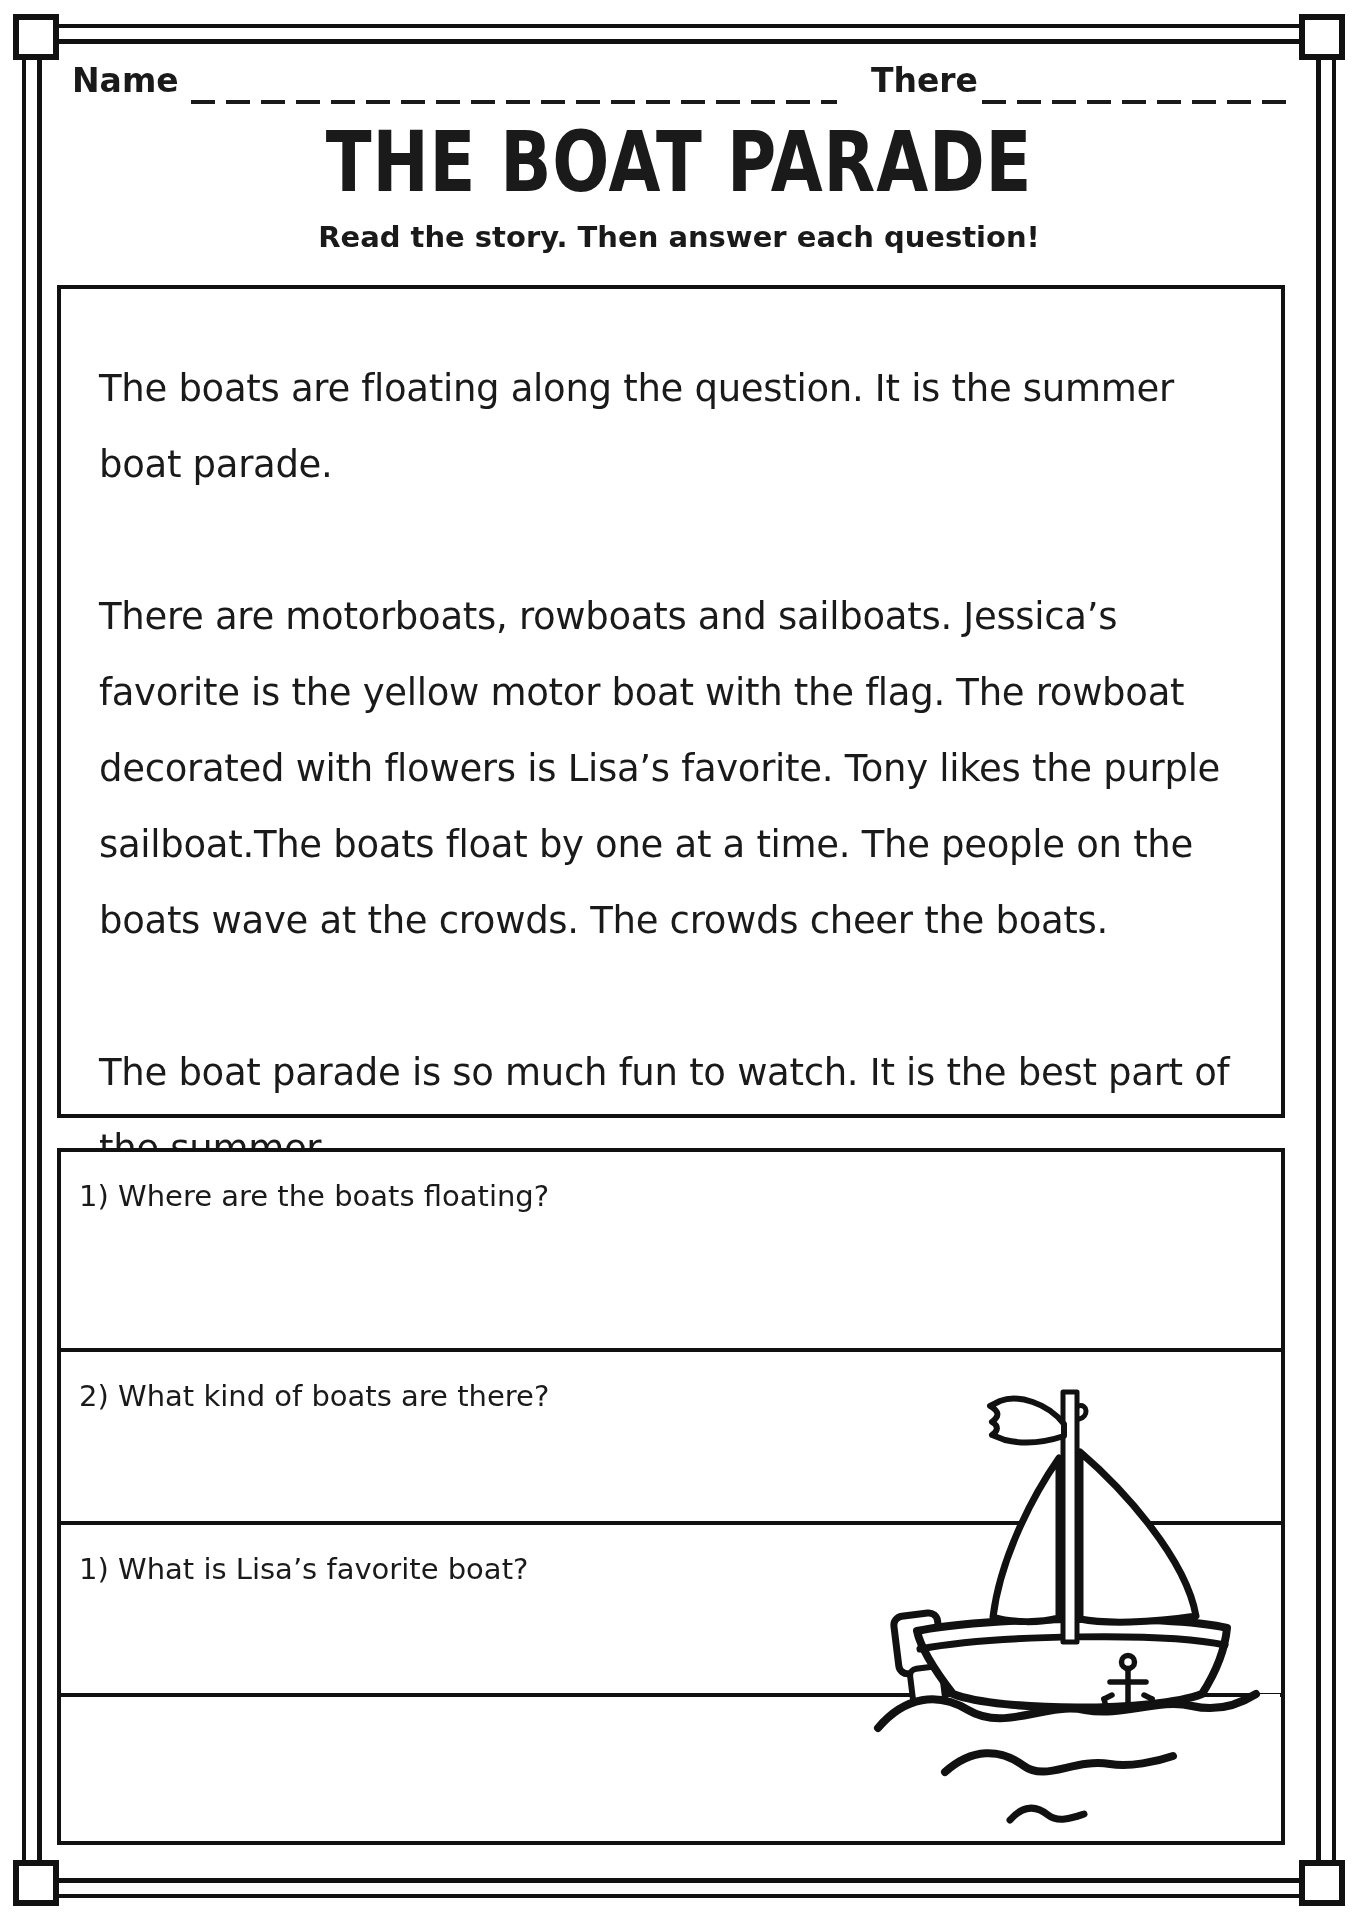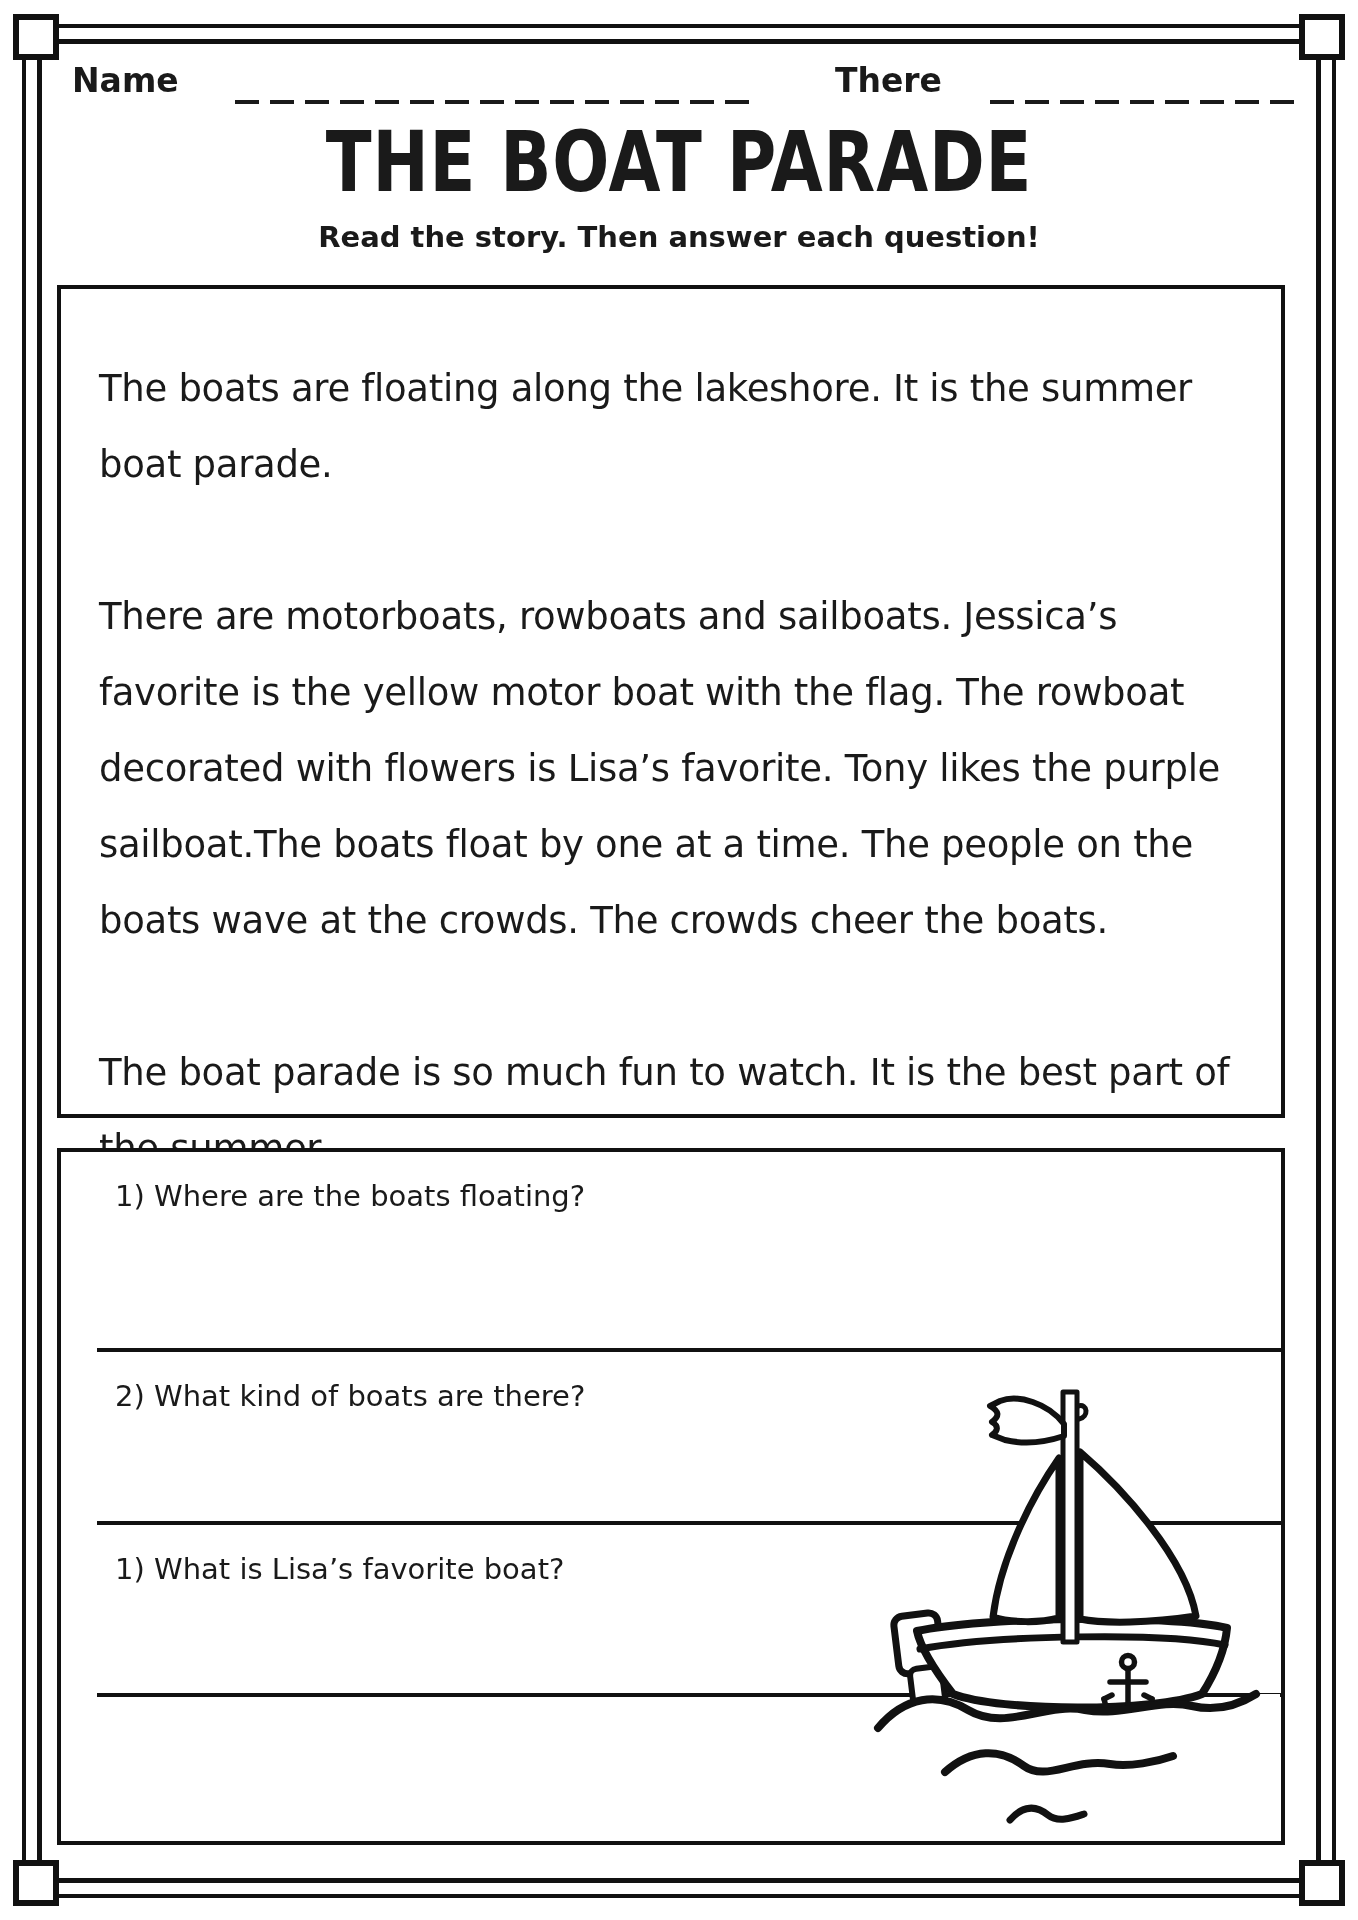--- a/index.html
+++ b/index.html
@@ -8,41 +8,41 @@
     margin:0 auto;overflow:hidden;
     font-family:"DejaVu Sans","Liberation Sans",sans-serif;color:#1a1a1a;
   }
   
   .frame-outer{position:absolute;left:22px;top:24px;right:22px;bottom:22px;border:4px solid #111;z-index:1;}
   .frame-inner{position:absolute;left:37px;top:39px;right:37px;bottom:37px;border:5px solid #111;z-index:1;}
   .corner{position:absolute;width:46px;height:46px;background:#fff;border:6px solid #111;box-sizing:border-box;z-index:2;}
   .corner.tl{left:13px;top:14px;} .corner.tr{right:13px;top:14px;}
   .corner.bl{left:13px;bottom:14px;} .corner.br{right:13px;bottom:14px;}
   
-  .name-row{position:absolute;left:72px;right:60px;top:58px;display:flex;align-items:flex-end;z-index:4;gap:44px;}
+  .name-row{position:absolute;left:72px;right:68px;top:58px;display:flex;align-items:flex-end;z-index:4;}
   .field-label{font-size:33px;font-weight:600;line-height:46px;}
   .blank{height:44px;
     background:repeating-linear-gradient(90deg,#1a1a1a 0 24px,rgba(0,0,0,0) 24px 35px) left bottom / 100% 4px no-repeat;}
   .blank.name{flex:1;margin-left:12px;margin-right:34px;}
   .blank.date{width:308px;margin-left:4px;}
   
   .title{position:absolute;left:0;right:0;top:112px;margin:0;text-align:center;
     font-size:84px;font-weight:700;letter-spacing:1px;line-height:100px;
     transform:scaleX(0.8);transform-origin:50% 50%;white-space:nowrap;z-index:4;}
   .subtitle{position:absolute;left:0;right:0;top:216px;margin:4px;text-align:center;
     font-size:29px;font-weight:600;z-index:4;}
   
   .story-box{position:absolute;left:57px;top:285px;width:1228px;height:833px;
     border:4px solid #111;box-sizing:border-box;z-index:4;background:#fff;}
   .story-box p{margin:0 0 76px 0;padding:0 38px;font-size:37px;line-height:76px;letter-spacing:-0.3px;}
   .story-box p:first-child{margin-top:62px;}
   
   .questions-box{position:absolute;left:57px;top:1148px;width:1228px;height:697px;
     border:4px solid #111;box-sizing:border-box;z-index:4;background:#fff;
-    display:grid;grid-template-rows:1fr 1fr 1fr 1fr;padding-left:36px;}
+    display:grid;grid-template-rows:1fr 1fr 1fr 1fr;}
   .q-row{position:relative;box-sizing:border-box;}
   .q-row + .q-row{border-top:4px solid #111;margin-top:24px;}
   .q-text{margin:0;padding:24px 0 0 18px;font-size:29px;line-height:40px;}
   .answer-space{position:absolute;left:0;right:0;top:64px;bottom:0;}
   
   .boat{position:absolute;left:860px;top:1378px;width:420px;height:460px;z-index:5;}
 </style>
 </head>
 <body>
 
@@ -59,21 +59,21 @@
     <span class="field-label">Name</span>
     <span class="blank name"></span>
     <span class="field-label">There</span>
     <span class="blank date"></span>
   </div>
 
   <h1 class="title">THE BOAT PARADE</h1>
   <p class="subtitle">Read the story. Then answer each question!</p>
 
   <section class="story-box">
-    <p>The boats are floating along the lakeshore. It is the summer boat parade.</p>
+    <p>The boats are floating along the question. It is the summer boat parade.</p>
     <p>There are motorboats, rowboats and sailboats. Jessica’s favorite is the yellow motor boat with the flag. The rowboat decorated with flowers is Lisa’s favorite. Tony likes the purple sailboat.The boats float by one at a time. The people on the boats wave at the crowds. The crowds cheer the boats.</p>
     <p>The boat parade is so much fun to watch. It is the best part of the summer.</p>
   </section>
 
   <section class="questions-box">
     <div class="q-row">
       <p class="q-text">1) Where are the boats floating?</p>
       <div class="answer-space"></div>
     </div>
     <div class="q-row">

